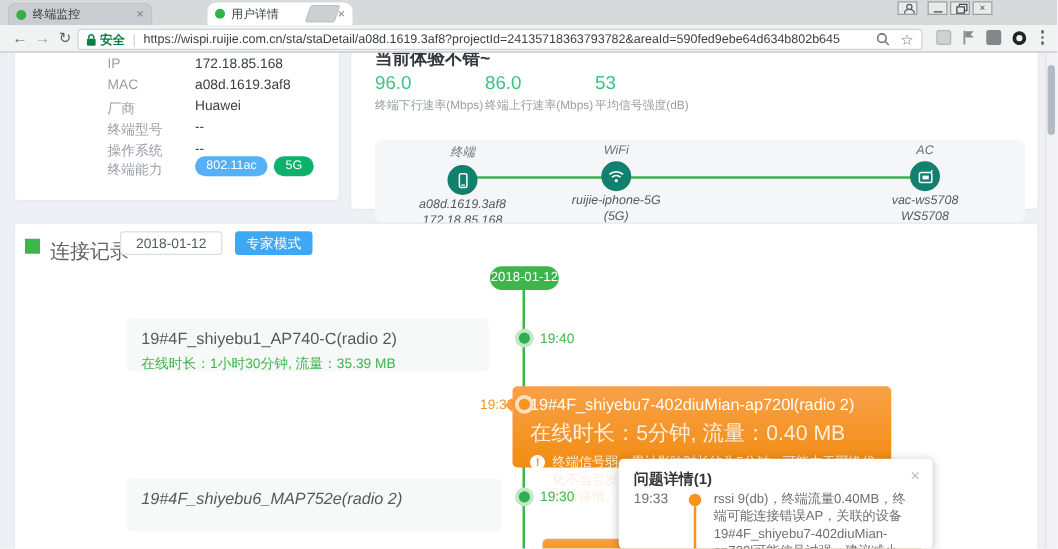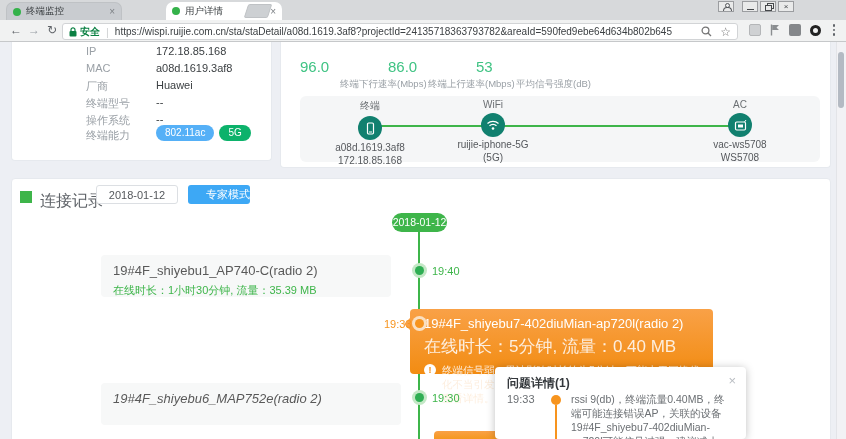--- a/index.html
+++ b/index.html
@@ -54,38 +54,38 @@
   .dev-label { color:#9aa0a6; }
   .dev-value { position:absolute; left:70px; color:#3c4043; }
   .cap-pill { display:inline-block; height:16px; line-height:16px; padding:0 9px; border-radius:9px;
               color:#fff; font-size:10px; margin-right:5px; }
   .pill-ac { background:#55b0f7; }
   .pill-5g { background:#0cb26b; }
 
   .exp-title { position:absolute; left:300px; top:38px; font-size:14px; font-weight:bold; color:#33373b; }
   .metric { position:absolute; top:58px; }
   .metric-val { font-size:15px; color:#3fc383; }
-  .metric-lbl { font-size:9.5px; color:#9aa0a6; margin-top:3px;margin-left:40px; }
-
-  .topo { position:absolute; left:300px; top:96px; width:520px; height:66px; background:#f5f6f7; border-radius:6px; }
+  .metric-lbl { font-size:9.5px; color:#9aa0a6; margin-top:3px; }
+
+  .topo { position:absolute; left:300px; top:112px; width:520px; height:66px; background:#f5f6f7; border-radius:6px;font-style:italic; }
   .topo-line { position:absolute; top:29px; height:2px; background:#3eb54a; }
   .topo-node { position:absolute; top:0; width:120px; margin-left:-60px; text-align:center; }
   .topo-type { font-size:10px; color:#6b6f73; margin-top:3px; }
   .topo-circ { width:24px; height:24px; border-radius:50%; background:#11806f; margin:3px auto 2px;
                display:flex; align-items:center; justify-content:center; }
   .topo-name { font-size:10px; color:#55585c; white-space:nowrap; }
   .topo-sub  { font-size:10px; color:#55585c; margin-top:2px; }
 
   .legend-sq { position:absolute; left:20px; top:191px; width:12px; height:12px; background:#3eb54a; }
   .rec-title { position:absolute; left:40px; top:191px; font-size:16px; color:#5f6368; }
   .date-input { position:absolute; left:96px; top:185px; width:82px; height:19px; border:1px solid #dcdfe3;
                 border-radius:3px; font-size:11px; color:#55585c; text-align:center; background:#fff;
                 font-family:inherit; }
   .expert-btn { position:absolute; left:188px; top:185px; width:62px; height:19px; background:#3da8f5;
-                border:none; border-radius:3px; color:#fff; font-size:11px; font-family:inherit; cursor:pointer;text-align:right; }
+                border:none; border-radius:3px; color:#fff; font-size:11px; font-family:inherit; cursor:pointer; }
 
   .tl-line { position:absolute; left:418px; top:230px; width:2px; height:209px; background:#3eb54a; z-index:1; }
   .tl-datepill { position:absolute; left:392px; top:213px; width:55px; height:19px; background:#3eb54a;
                  border-radius:10px; color:#fff; font-size:10.5px; text-align:center; line-height:19px; z-index:2; }
   .tdot { position:absolute; width:15px; height:15px; border-radius:50%; z-index:3; }
   .tdot i { position:absolute; left:3px; top:3px; width:9px; height:9px; border-radius:50%; display:block; }
   .tdot.green { background:#c4e8c6; } .tdot.green i { background:#2fae53; }
   .tdot.orange { background:#fadfc0; } .tdot.orange i { background:#f7941e; }
   .tl-time { position:absolute; font-size:11px; z-index:3; }
   .time-green { color:#3eb54a; } .time-orange { color:#f7941e; }
@@ -137,20 +137,21 @@
     <div class="dev-row" style="left:74px;top:77px;"><span class="dev-label">操作系统</span><span class="dev-value">--</span></div>
     <div class="dev-row" style="left:74px;top:92px;">
       <span class="dev-label">终端能力</span>
       <span class="dev-value" style="top:-3px;">
         <span class="cap-pill pill-ac">802.11ac</span><span class="cap-pill pill-5g">5G</span>
       </span>
     </div>
   </div>
 
   <div class="card right-card"></div>
+  <div class="exp-title">当前体验不错~</div>
   <div class="metric" style="left:300px;">
     <div class="metric-val">96.0</div>
     <div class="metric-lbl">终端下行速率(Mbps)</div>
   </div>
   <div class="metric" style="left:388px;">
     <div class="metric-val">86.0</div>
     <div class="metric-lbl">终端上行速率(Mbps)</div>
   </div>
   <div class="metric" style="left:476px;">
     <div class="metric-val">53</div>

